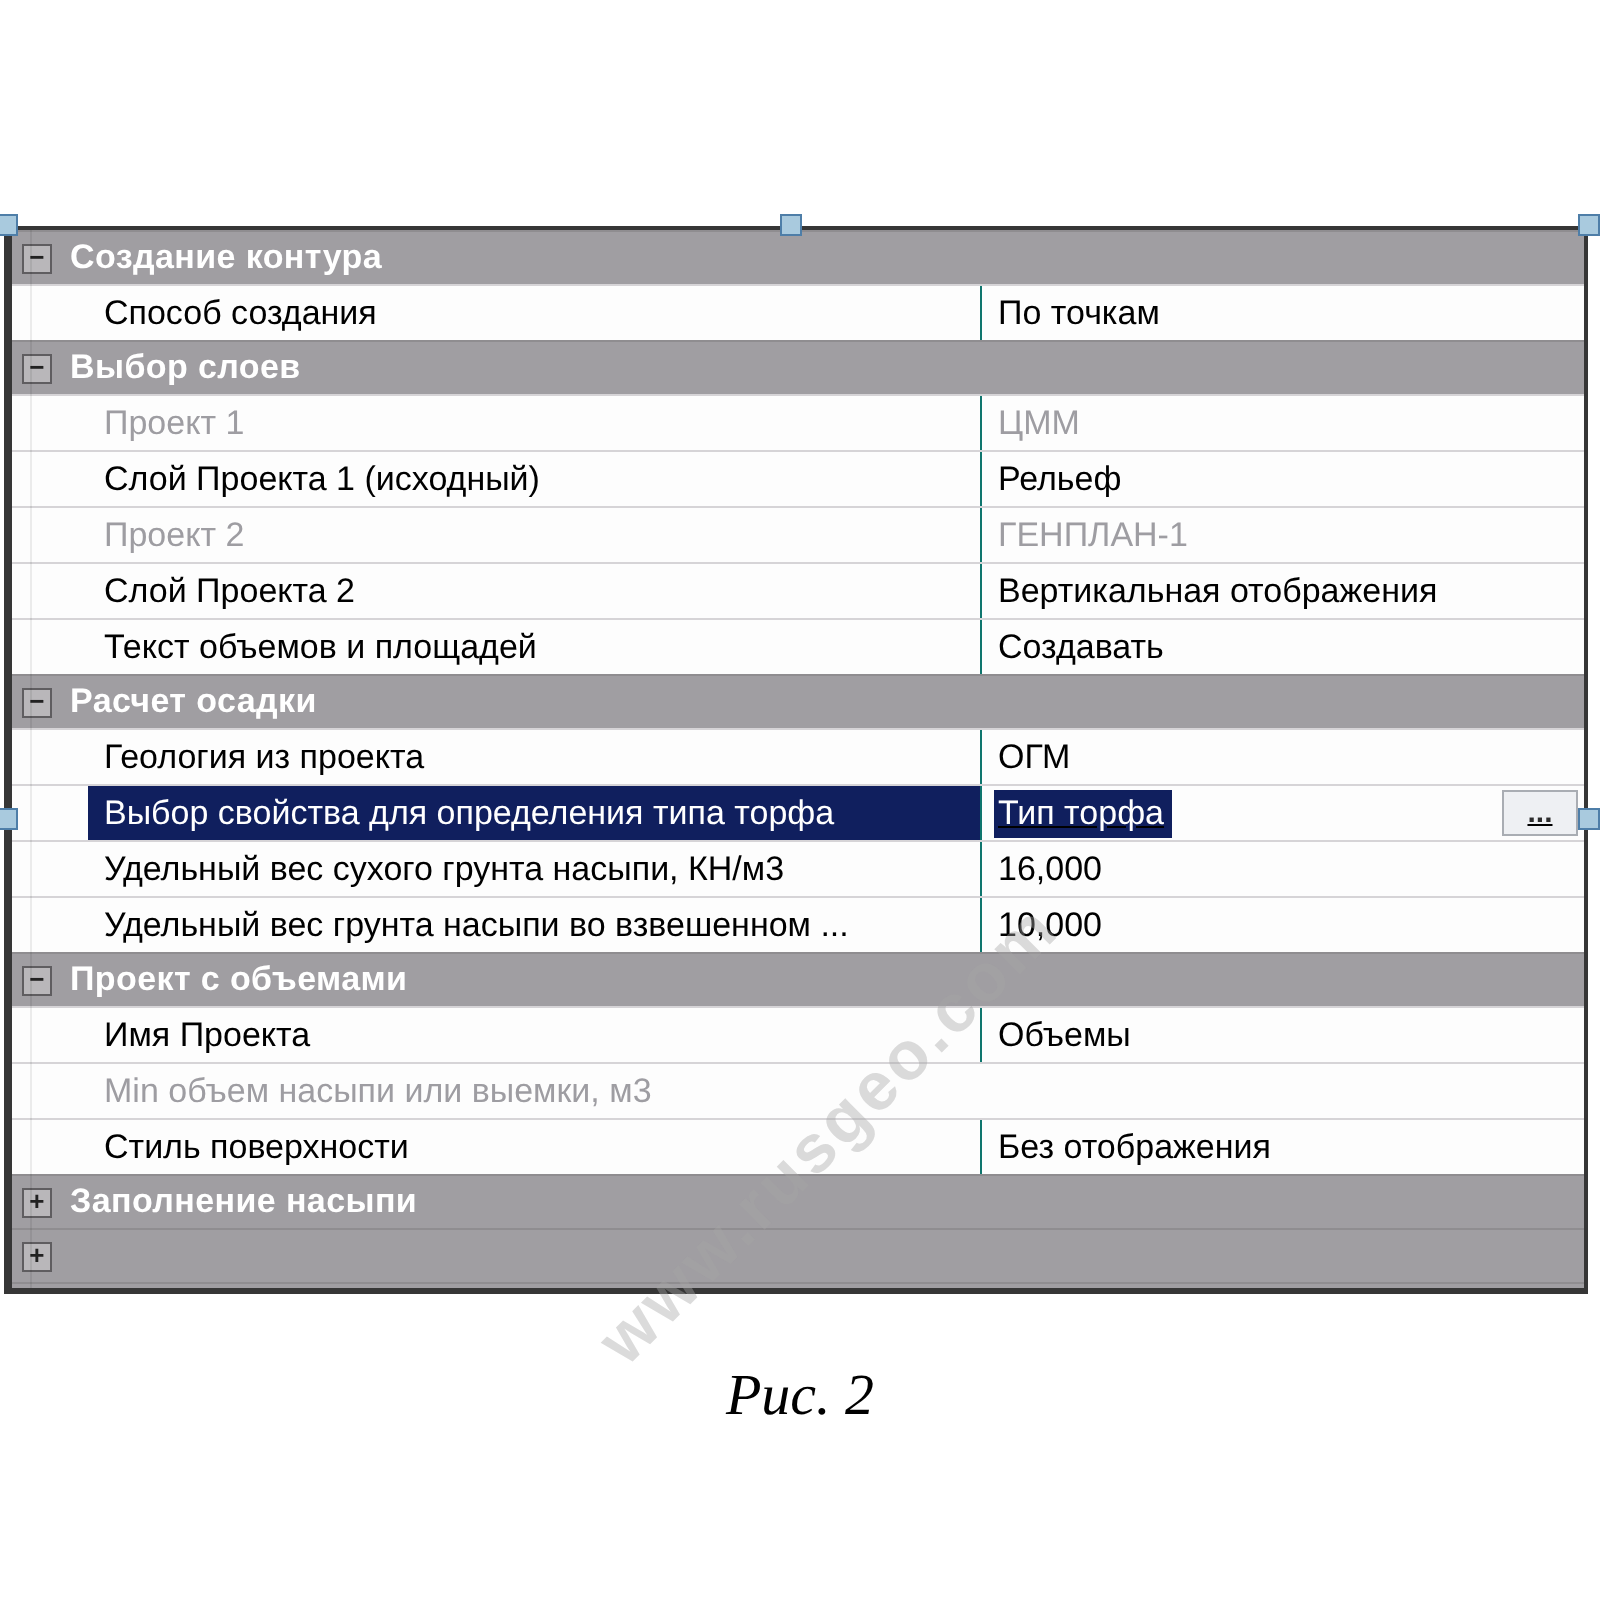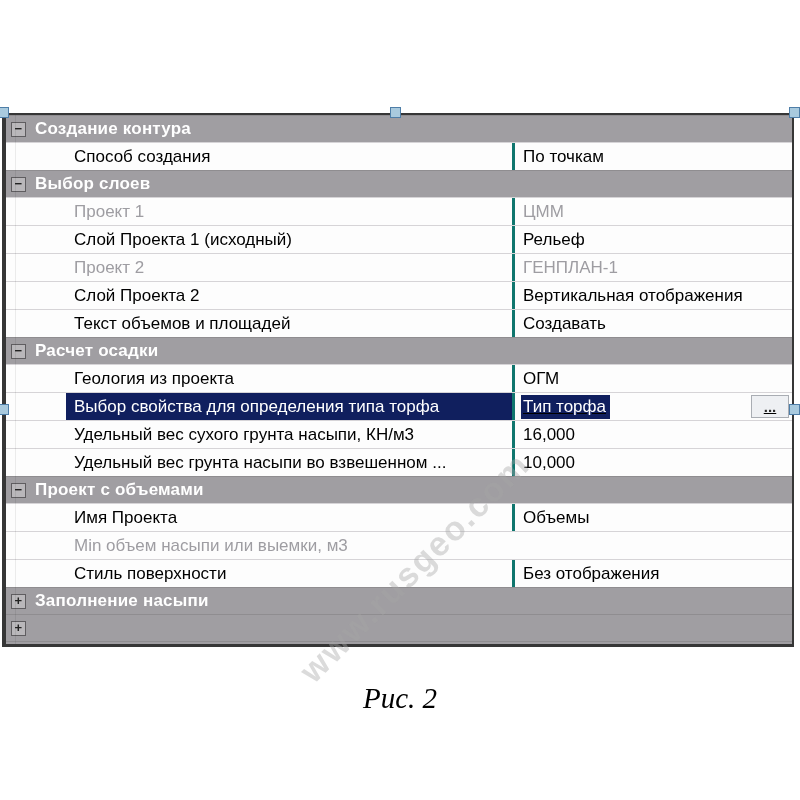--- a/index.html
+++ b/index.html
@@ -32,29 +32,28 @@
   .row.group .toggle {
     width:15px; height:15px; margin-left:5px; margin-right:9px;
     background:#b9b7ba; border:1px solid #5f5d60; box-sizing:border-box;
     color:#222; font-size:13px; line-height:12px; text-align:center;
     font-weight:bold; flex:0 0 auto; cursor:default;
   }
 
   .row.prop {
     height:28px; background:#fdfdfd; font-size:17px; color:#000;
     border-top:1px solid #d6d4d7;
-    padding-left:22px;
   }
   .cell { box-sizing:border-box; white-space:nowrap; overflow:hidden; }
   .cell.label {
     flex:0 0 484px; padding-left:46px; height:100%;
     display:flex; align-items:center;
   }
   .cell.value {
-    flex:1 1 auto; height:100%; border-left:3px solid #0f766e;
+    flex:1 1 auto; height:100%; border-left:1px solid #0f766e;
     padding-left:8px; display:flex; align-items:center;
   }
 
   .row.disabled { color:#9e9da2; }
   .row.disabled .cell { color:#9e9da2; }
 
   .row.selected .cell.label {
     background:linear-gradient(90deg, #fdfdfd 38px, #101f5e 38px);
     color:#ffffff;
     text-align:center;

